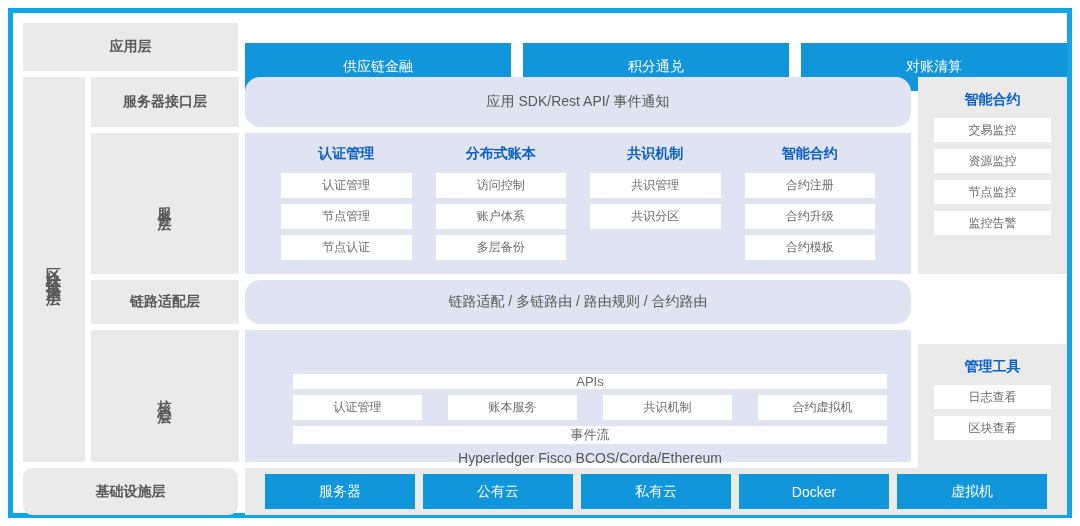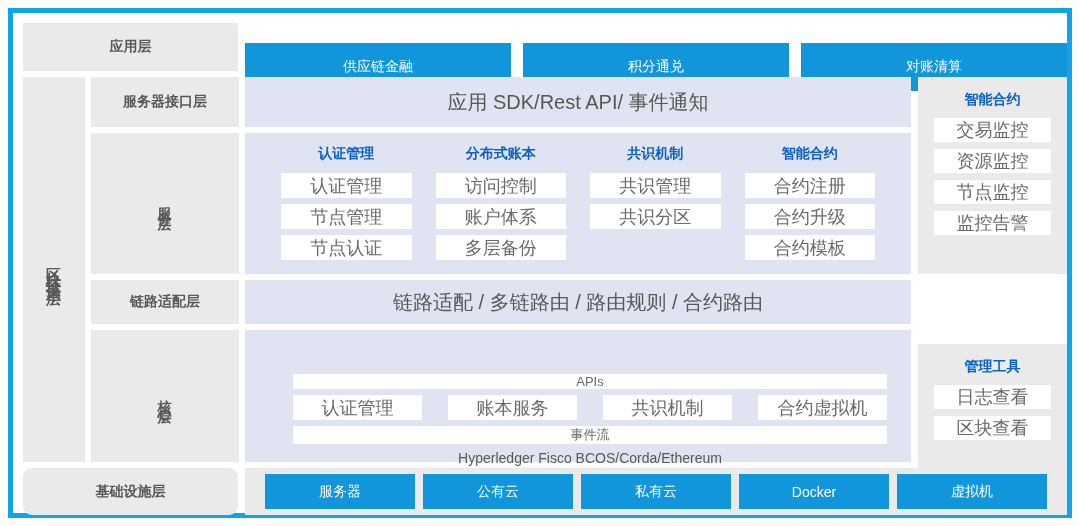--- a/index.html
+++ b/index.html
@@ -31,27 +31,27 @@
     color: #ffffff;
     display: flex; align-items: center; justify-content: center;
     font-size: 14px;
     font-weight: normal;
   }
   .lav {
     background: #e0e3f1;
   }
   .lav-label {
     color: #585858;
-    font-size: 20px;
-    display: flex; align-items: center; justify-content: center;
+    font-size: 14px;
+    display: flex; align-items: center; justify-content: center; border-radius: 15px;
   }
   .wbox {
     background: #ffffff;
     color: #6a6a6a;
-    font-size: 18px;
+    font-size: 12px;
     display: flex; align-items: center; justify-content: center;
   }
   .colhead {
     color: #0b61c4;
     font-size: 14px;
     font-weight: bold;
     display: flex; align-items: center; justify-content: center;
   }
   .vert {
     writing-mode: vertical-rl;

